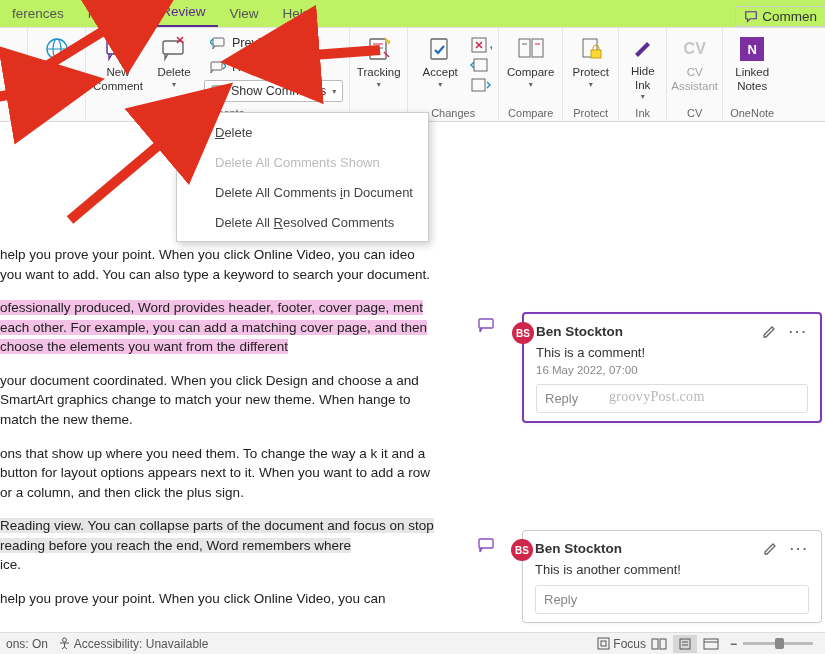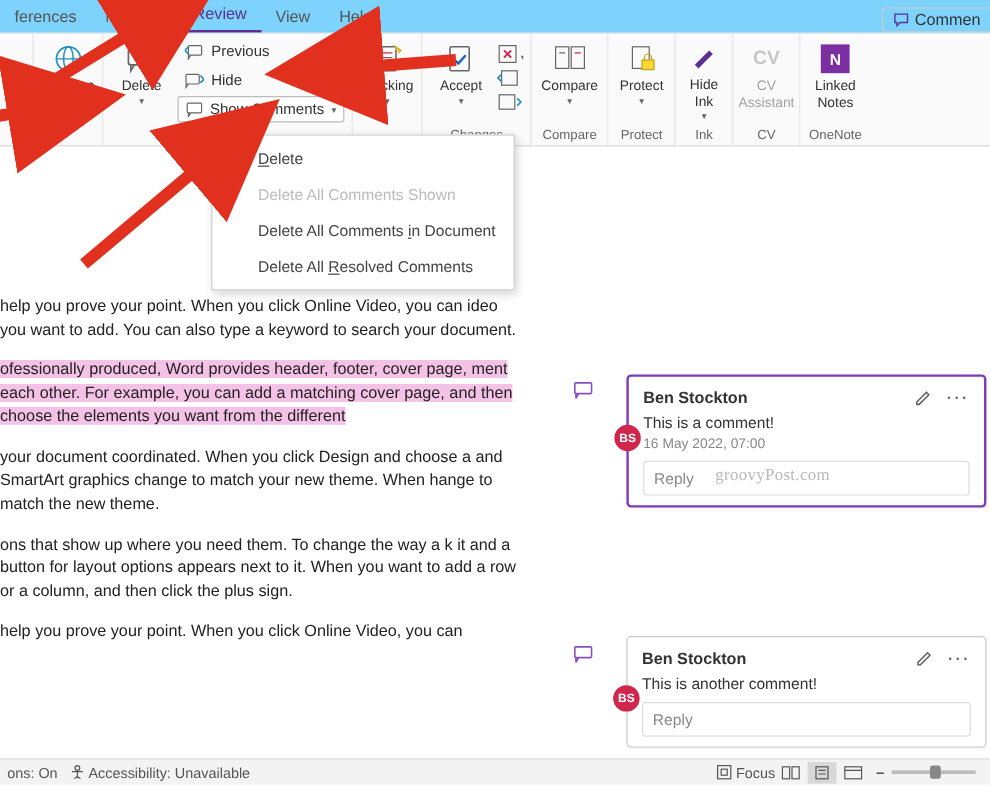--- a/index.html
+++ b/index.html
@@ -1,19 +1,19 @@
 <!DOCTYPE html>
 <html><head>
 <meta charset="utf-8">
 <style>
 * { box-sizing: border-box; margin: 0; padding: 0; font-family: "Segoe UI", sans-serif; }
 body { width: 825px; height: 654px; background: #fff; overflow: hidden; position: relative; font-size: 13px; color: #333; }
 
 
-.tabbar { height: 28px; display: flex; align-items: flex-end; padding-left: 0; border-bottom: 1px solid #e0e0e0; background: #7dd3fc; }
+.tabbar { height: 28px; display: flex; align-items: flex-end; padding-left: 0; border-bottom: 1px solid #e0e0e0; background: #bef264; }
 .tab { padding: 4px 12px 6px; font-size: 13.5px; color: #555; cursor: pointer; }
 .tab.active { color: #5b2e91; border-bottom: 2px solid #5b2e91; font-weight: 500; }
 .comments-top { margin-left: auto; display: flex; align-items: center; padding: 2px 8px; border: 1px solid #ccc; border-right: none; border-radius: 3px 0 0 3px; font-size: 13.5px; }
 .comments-top svg { margin-right: 4px; }
 
 
 .ribbon { height: 94px; display: flex; background: #fafafa; border-bottom: 1px solid #d8d8d8; }
 .group { display: flex; flex-direction: column; align-items: center; border-right: 1px solid #e5e5e5; padding: 2px 4px 1px; }
 .group-body { flex: 1; display: flex; align-items: flex-start; }
 .group-label { font-size: 11px; color: #666; padding: 1px 0; }
@@ -41,28 +41,28 @@
 .doc p { margin-bottom: 14px; }
 .hl1 { background: #f5c2e7; }
 .hl2 { background: #e6e6e6; }
 
 
 .cmt-ind { position: absolute; color: #8a4fc4; }
 
 
 .card { position: absolute; width: 300px; background: #fff; border: 1px solid #ccc; border-radius: 4px; padding: 10px 12px 8px; box-shadow: 0 1px 3px rgba(0,0,0,.06); }
 .card.active { border: 2px solid #7d3cb5; }
-.avatar { position: absolute; left: -12px; top: 8px; width: 22px; height: 22px; border-radius: 50%; background: #d1264b; color: #fff; font-size: 10px; font-weight: 600; display: flex; align-items: center; justify-content: center; margin-top: 32px; }
+.avatar { position: absolute; left: -12px; top: 8px; width: 22px; height: 22px; border-radius: 50%; background: #d1264b; color: #fff; font-size: 10px; font-weight: 600; display: flex; align-items: center; justify-content: center; }
 .card-head { display: flex; align-items: center; }
 .author { font-weight: 600; font-size: 13.5px; }
 .card-actions { margin-left: auto; display: flex; gap: 12px; color: #666; }
 .card-body { margin-top: 6px; font-size: 13px; }
 .card-time { margin-top: 4px; font-size: 11.5px; color: #888; }
 .reply { margin-top: 8px; border: 1px solid #ddd; border-radius: 3px; padding: 6px 8px; color: #888; font-size: 13px; position: relative; }
-.wm { position: absolute; left: 59px; top: 4px; color: #b8b8b8; font-size: 14px; font-family: Georgia, serif; letter-spacing: .3px; }
+.wm { position: absolute; left: 72px; top: 4px; color: #b8b8b8; font-size: 14px; font-family: Georgia, serif; letter-spacing: .3px; }
 
 
 .status { position: absolute; left: 0; bottom: 0; height: 22px; width: 825px; background: #f3f3f3; border-top: 1px solid #ddd; display: flex; align-items: center; font-size: 12px; color: #555; padding: 0 6px; }
 .status .spacer { flex: 1; }
 .view-btn { width: 24px; height: 18px; margin: 0 1px; display: flex; align-items: center; justify-content: center; }
 .view-btn.sel { background: #d8d8d8; }
 .zoom-track { width: 70px; height: 3px; background: #bbb; margin: 0 6px; position: relative; }
 .zoom-track::after { content: ""; position: absolute; left: 32px; top: -4px; width: 9px; height: 11px; background: #888; border-radius: 2px; }
 
 
@@ -108,20 +108,32 @@
             </svg>
           </div>
       <div class="lbl caret">anguage</div>
     </div>
       </div>
     <div class="group-label">&nbsp;</div>
   </div>
 
   <div class="group">
     <div class="group-body">
+      <div class="bigbtn">
+        <div class="ic">
+            <svg width="28" height="26">
+              <rect x="3" y="4" width="20" height="14" rx="2" fill="none" stroke="#5b2e91" stroke-width="1.4"></rect>
+              <path d="M8 18l-3 5V18" fill="none" stroke="#5b2e91" stroke-width="1.4"></path>
+              <circle cx="22" cy="5" r="5" fill="#4caf50"></circle>
+              <text x="22" y="8" text-anchor="middle" fill="#fff" font-size="8">+</text>
+            </svg>
+          </div>
+        <div class="lbl" style="white-space:pre-line">New
+Comment</div>
+      </div>
       <div class="bigbtn">
         <div class="ic">
             <svg width="28" height="26">
               <rect x="3" y="5" width="20" height="13" rx="2" fill="none" stroke="#666" stroke-width="1.4"></rect>
               <path d="M8 18l-3 5V18" fill="none" stroke="#666" stroke-width="1.4"></path>
               <path d="M17 1l6 6M23 1l-6 6" stroke="#d1264b" stroke-width="1.6"></path>
             </svg>
           </div>
         <div class="lbl caret">Delete</div>
       </div>
@@ -303,20 +315,21 @@
     <span class="dd-ic"></span>
     <span><span>Delete All </span><span class="ul">R</span><span>esolved Comments</span></span>
   </div>
 </div>
 
 <div class="doc">
   <p> help you prove your point. When you click Online Video, you can ideo you want to add. You can also type a keyword to search  your document.</p>
   <p><span class="hl1">ofessionally produced, Word provides header, footer, cover page, ment each other. For example, you can add a matching cover page, and then choose the elements you want from the different</span></p>
   <p> your document coordinated. When you click Design and choose a  and SmartArt graphics change to match your new theme. When hange to match the new theme.</p>
   <p>ons that show up where you need them. To change the way a k it and a button for layout options appears next to it. When you want to add a row or a column, and then click the plus sign.</p>
+  <p><span class="hl2"> Reading view. You can collapse parts of the document and focus on  stop reading before you reach the end, Word remembers where</span><br><span>ice.</span></p>
   <p> help you prove your point. When you click Online Video, you can</p>
 </div>
 
 <div class="cmt-ind" style="left:478px;top:318px">
   <svg width="16" height="15">
       <rect x="1" y="1" width="14" height="9" rx="1" fill="none" stroke="#8a4fc4" stroke-width="1.4"></rect>
       <path d="M4 10l-2 4V10" fill="none" stroke="#8a4fc4" stroke-width="1.4"></path>
     </svg>
 </div>
 <div class="cmt-ind" style="left:478px;top:538px">

